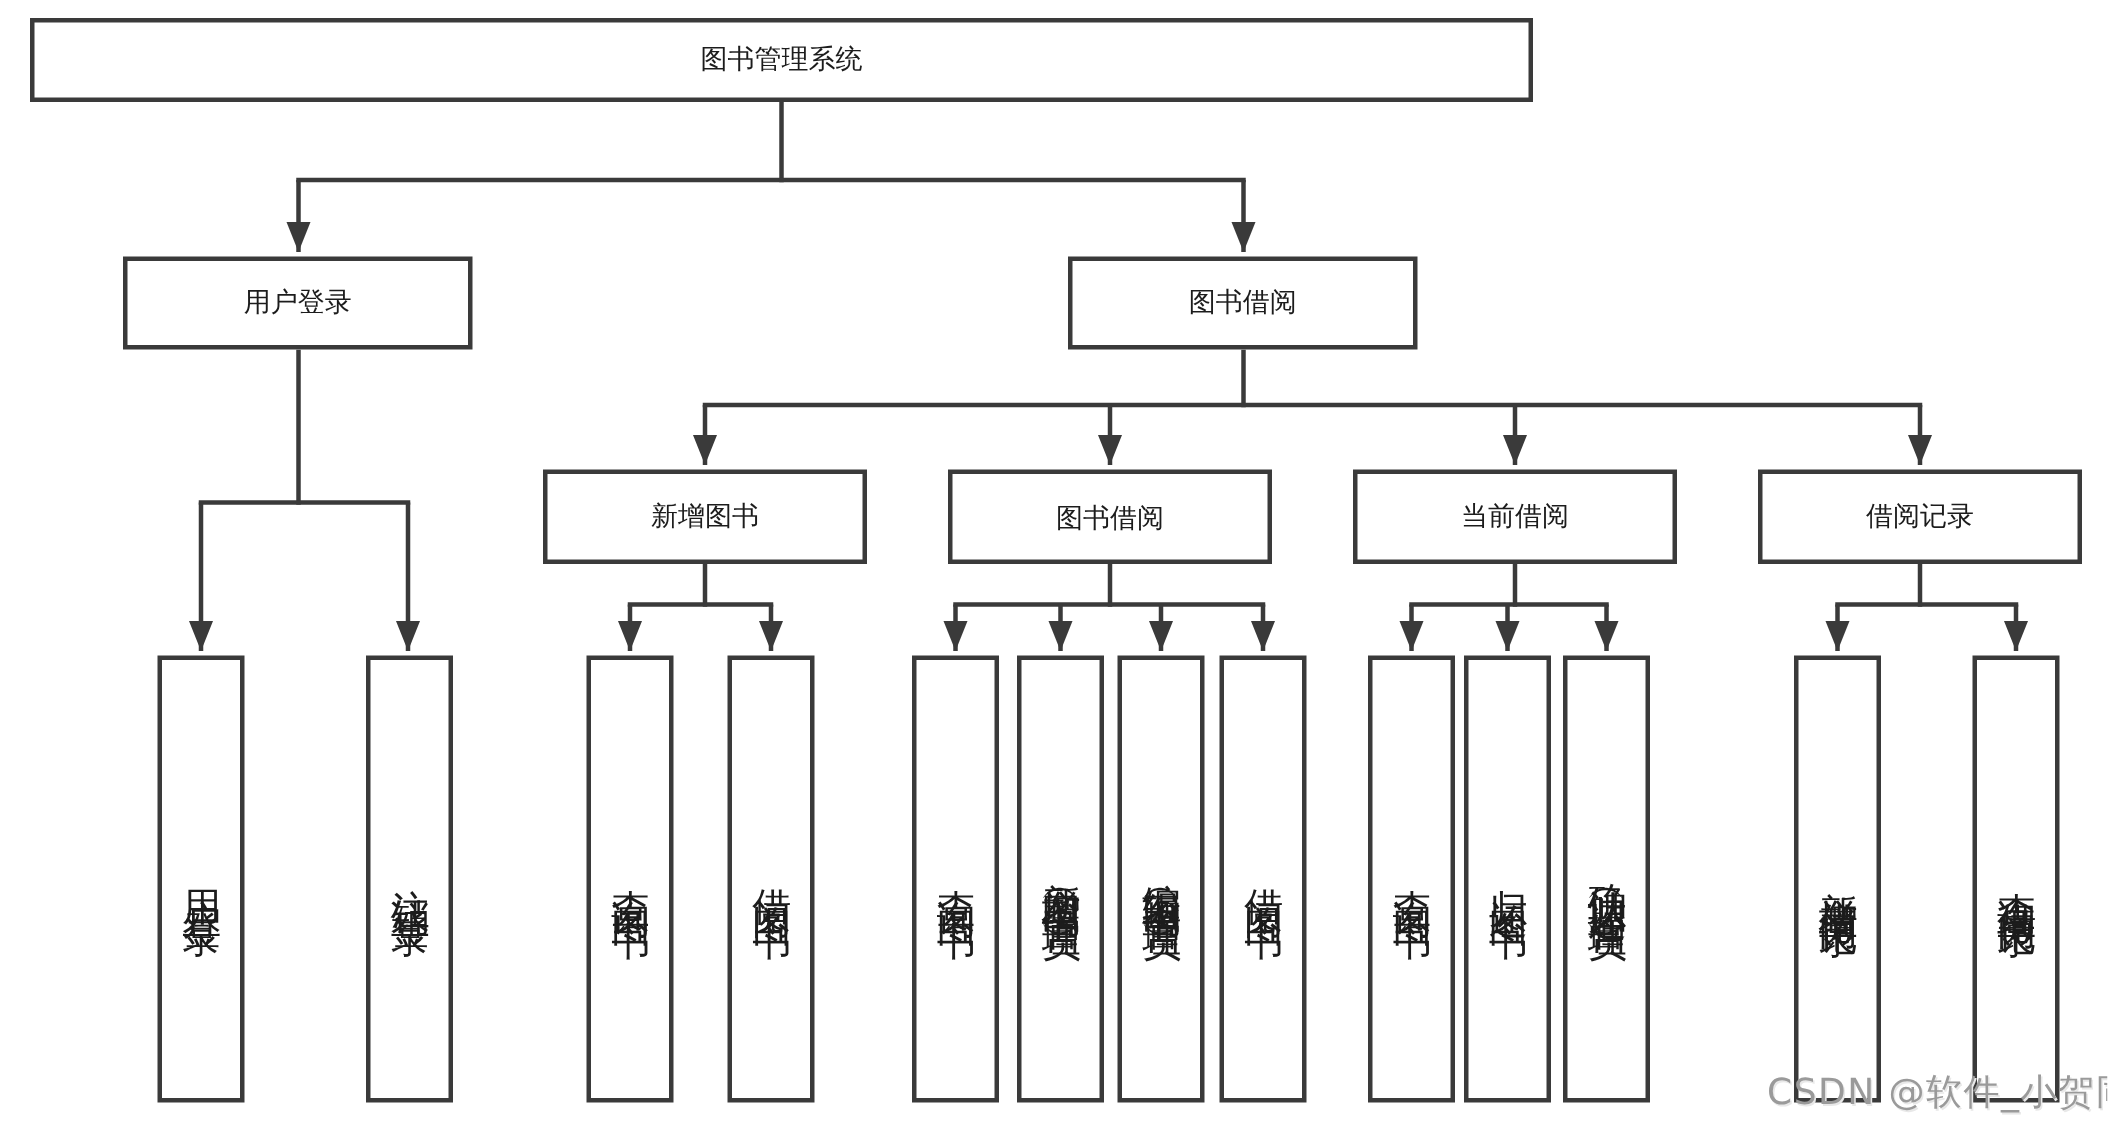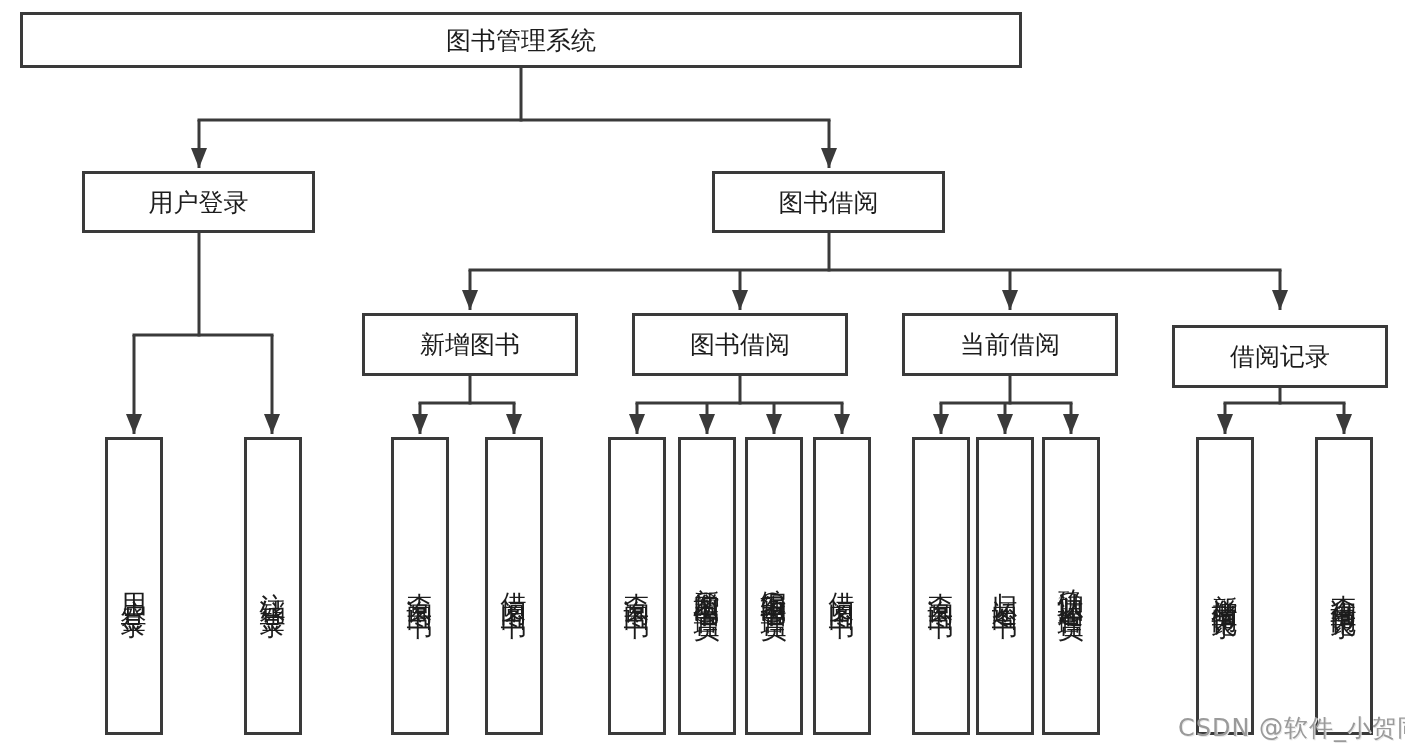--- a/index.html
+++ b/index.html
@@ -14,21 +14,21 @@
   .node{
     position:absolute;
     box-sizing:border-box;
     background:#ffffff;
     border:3px solid #3a3a3a;
     display:flex;align-items:center;justify-content:center;
     z-index:2;
   }
   .node span{
     color:#1c1c1c;
-    font-size:25px;
+    font-size:18px;
     line-height:1;
     white-space:nowrap;
   }
   .leaf span{
     writing-mode:vertical-rl;
     text-orientation:mixed;
     font-size:26px;
     letter-spacing:7px;
     white-space:normal;
   }
@@ -113,21 +113,21 @@
 
   <div class="node" style="left:362px;top:313px;width:216px;height:63px;">
     <span>新增图书</span>
   </div>
   <div class="node" style="left:632px;top:313px;width:216px;height:63px;font-family:Liberation Serif, serif;">
     <span>图书借阅</span>
   </div>
   <div class="node" style="left:902px;top:313px;width:216px;height:63px;">
     <span>当前借阅</span>
   </div>
-  <div class="node" style="left:1172px;top:325px;width:216px;height:63px;">
+  <div class="node" style="left:1172px;top:313px;width:216px;height:63px;">
     <span>借阅记录</span>
   </div>
 
   <div class="node leaf" style="left:105px;top:437px;width:58px;height:298px;">
     <span>用户登录</span>
   </div>
   <div class="node leaf" style="left:244px;top:437px;width:58px;height:298px;">
     <span>注销登录</span>
   </div>
 

